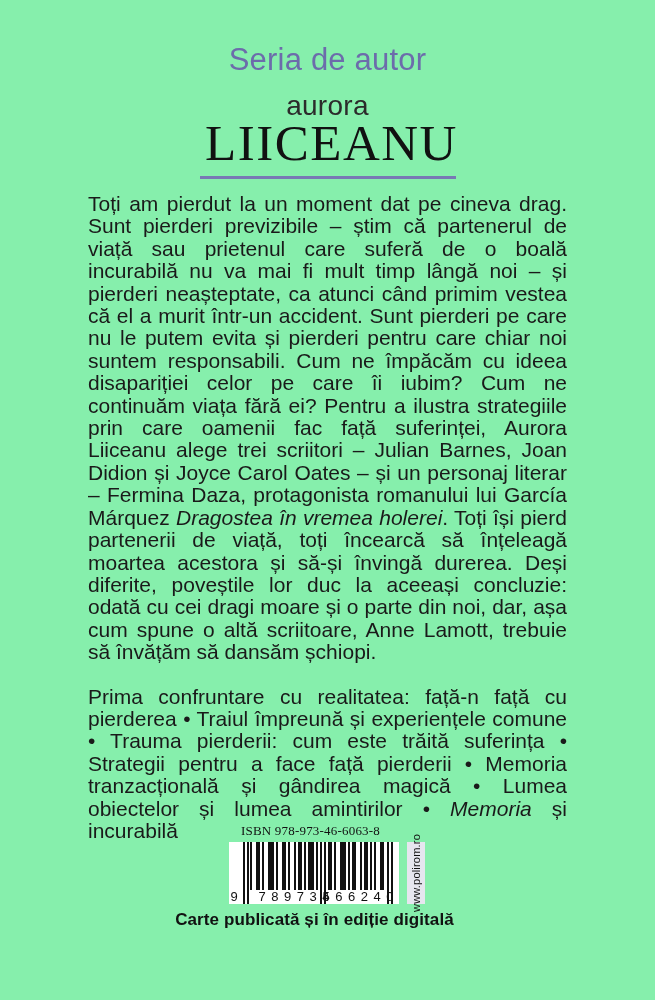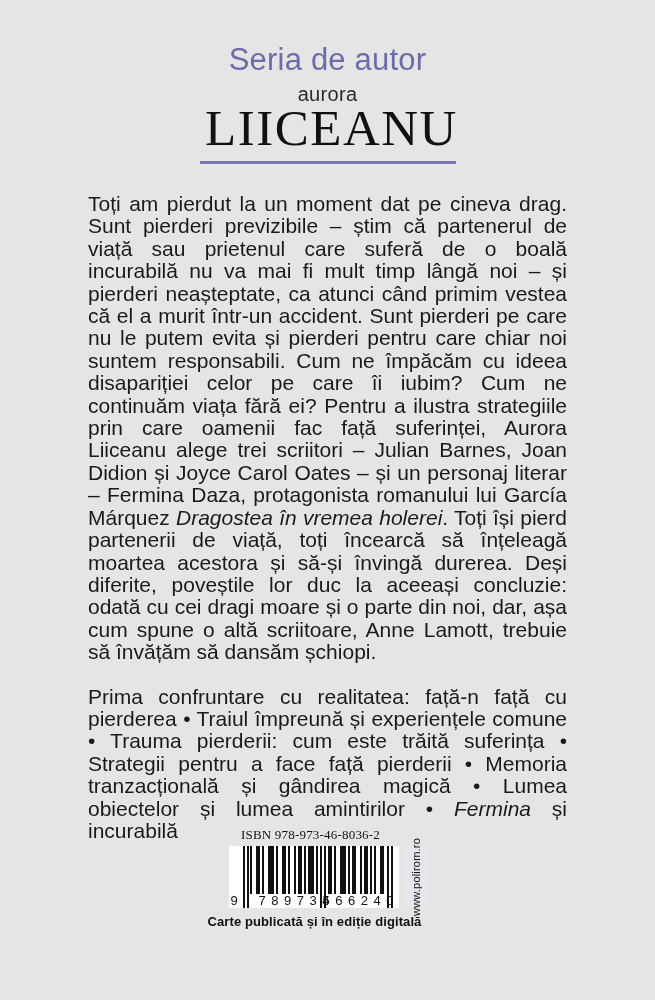--- a/index.html
+++ b/index.html
@@ -11,46 +11,46 @@
     width: 655px;
     height: 1000px;
     position: relative;
     font-family: "Liberation Sans", sans-serif;
     overflow: hidden;
   }
 
   .page {
     position: absolute;
     inset: 0;
-    background: #e5e5e5;
+    background: #86efac;
   }
 
   
   .header {
     position: absolute;
     left: 0;
     right: 0;
     top: 44px;
     text-align: center;
   }
   .series-line {
     font-family: "Liberation Sans", sans-serif;
     font-size: 31px;
     letter-spacing: 0.2px;
     color: #6c6cab;
     font-weight: 400;
     line-height: 1.0;
   }
   .author-first {
     font-family: "Liberation Sans", sans-serif;
-    font-size: 20px;
+    font-size: 28px;
     color: #2b2b2b;
     font-weight: 400;
     line-height: 1.05;
-    margin-top: 9px;
+    margin-top: 16px;
     letter-spacing: 0.3px;
   }
   .author-last {
     font-family: "Liberation Serif", serif;
     font-size: 51px;
     color: #111111;
     font-weight: 400;
     line-height: 1.0;
     letter-spacing: 1.5px;
     margin-top: -2px;
@@ -153,21 +153,21 @@
     transform: translate(-50%, -50%) rotate(-90deg);
     white-space: nowrap;
     font-family: "Liberation Sans", sans-serif;
     font-size: 11px;
     color: #111111;
     letter-spacing: 0.2px;
   }
 
   .digital-note {
     font-family: "Liberation Sans", sans-serif;
-    font-size: 13px;
+    font-size: 17px;
     font-weight: bold;
     color: #111111;
     margin-top: 6px;
     padding-right: 26px;
     letter-spacing: 0.1px;
   }
 </style>
 </head>
 <body>
 
@@ -175,27 +175,27 @@
 
   <div class="header">
     <div class="series-line">Seria de autor</div>
     <div class="author-first">aurora</div>
     <div class="author-last">LIICEANU</div>
     <div class="rule"></div>
   </div>
 
   <div class="blurb">
     <p><span>Toți am pierdut la un moment dat pe cineva drag. Sunt pierderi previzibile – știm că partenerul de viață sau prietenul care suferă de o boală incurabilă nu va mai fi mult timp lângă noi – și pierderi neașteptate, ca atunci când primim vestea că el a murit într-un accident. Sunt pierderi pe care nu le putem evita și pierderi pentru care chiar noi suntem responsabili. Cum ne împăcăm cu ideea disapariției celor pe care îi iubim? Cum ne continuăm viața fără ei? Pentru a ilustra strategiile prin care oamenii fac față suferinței, Aurora Liiceanu alege trei scriitori – Julian Barnes, Joan Didion și Joyce Carol Oates – și un personaj literar – Fermina Daza, protagonista romanului lui García Márquez </span><i>Dragostea în vremea holerei</i><span>. Toți își pierd partenerii de viață, toți încearcă să înțeleagă moartea acestora și să-și învingă durerea. Deși diferite, poveștile lor duc la aceeași concluzie: odată cu cei dragi moare și o parte din noi, dar, așa cum spune o altă scriitoare, Anne Lamott, trebuie să învățăm să dansăm șchiopi.</span></p>
-    <p><span>Prima confruntare cu realitatea: față-n față cu pierderea • Traiul împreună și experiențele comune • Trauma pierderii: cum este trăită suferința • Strategii pentru a face față pierderii • Memoria tranzacțională și gândirea magică • Lumea obiectelor și lumea amintirilor • </span><i>Fermina</i><span> și incurabilă</span></p>
+    <p><span>Prima confruntare cu realitatea: față-n față cu pierderea • Traiul împreună și experiențele comune • Trauma pierderii: cum este trăită suferința • Strategii pentru a face față pierderii • Memoria tranzacțională și gândirea magică • Lumea obiectelor și lumea amintirilor • </span><i>Memoria</i><span> și incurabilă</span></p>
   </div>
 
   <div class="barcode-block">
     <div class="barcode-inner">
 
-      <div class="isbn-text">ISBN 978-973-46-8036-2</div>
+      <div class="isbn-text">ISBN 978-973-46-6063-8</div>
 
       <div class="barcode-row">
 
         <div class="ean">
           <svg width="170" height="62" viewBox="0 0 170 62" aria-hidden="true">
             <rect x="0" y="0" width="170" height="62" fill="#ffffff"></rect>
             <g fill="#111111">
 
               <rect x="14" y="0" width="2" height="62"></rect>
               <rect x="18" y="0" width="2" height="62"></rect>

